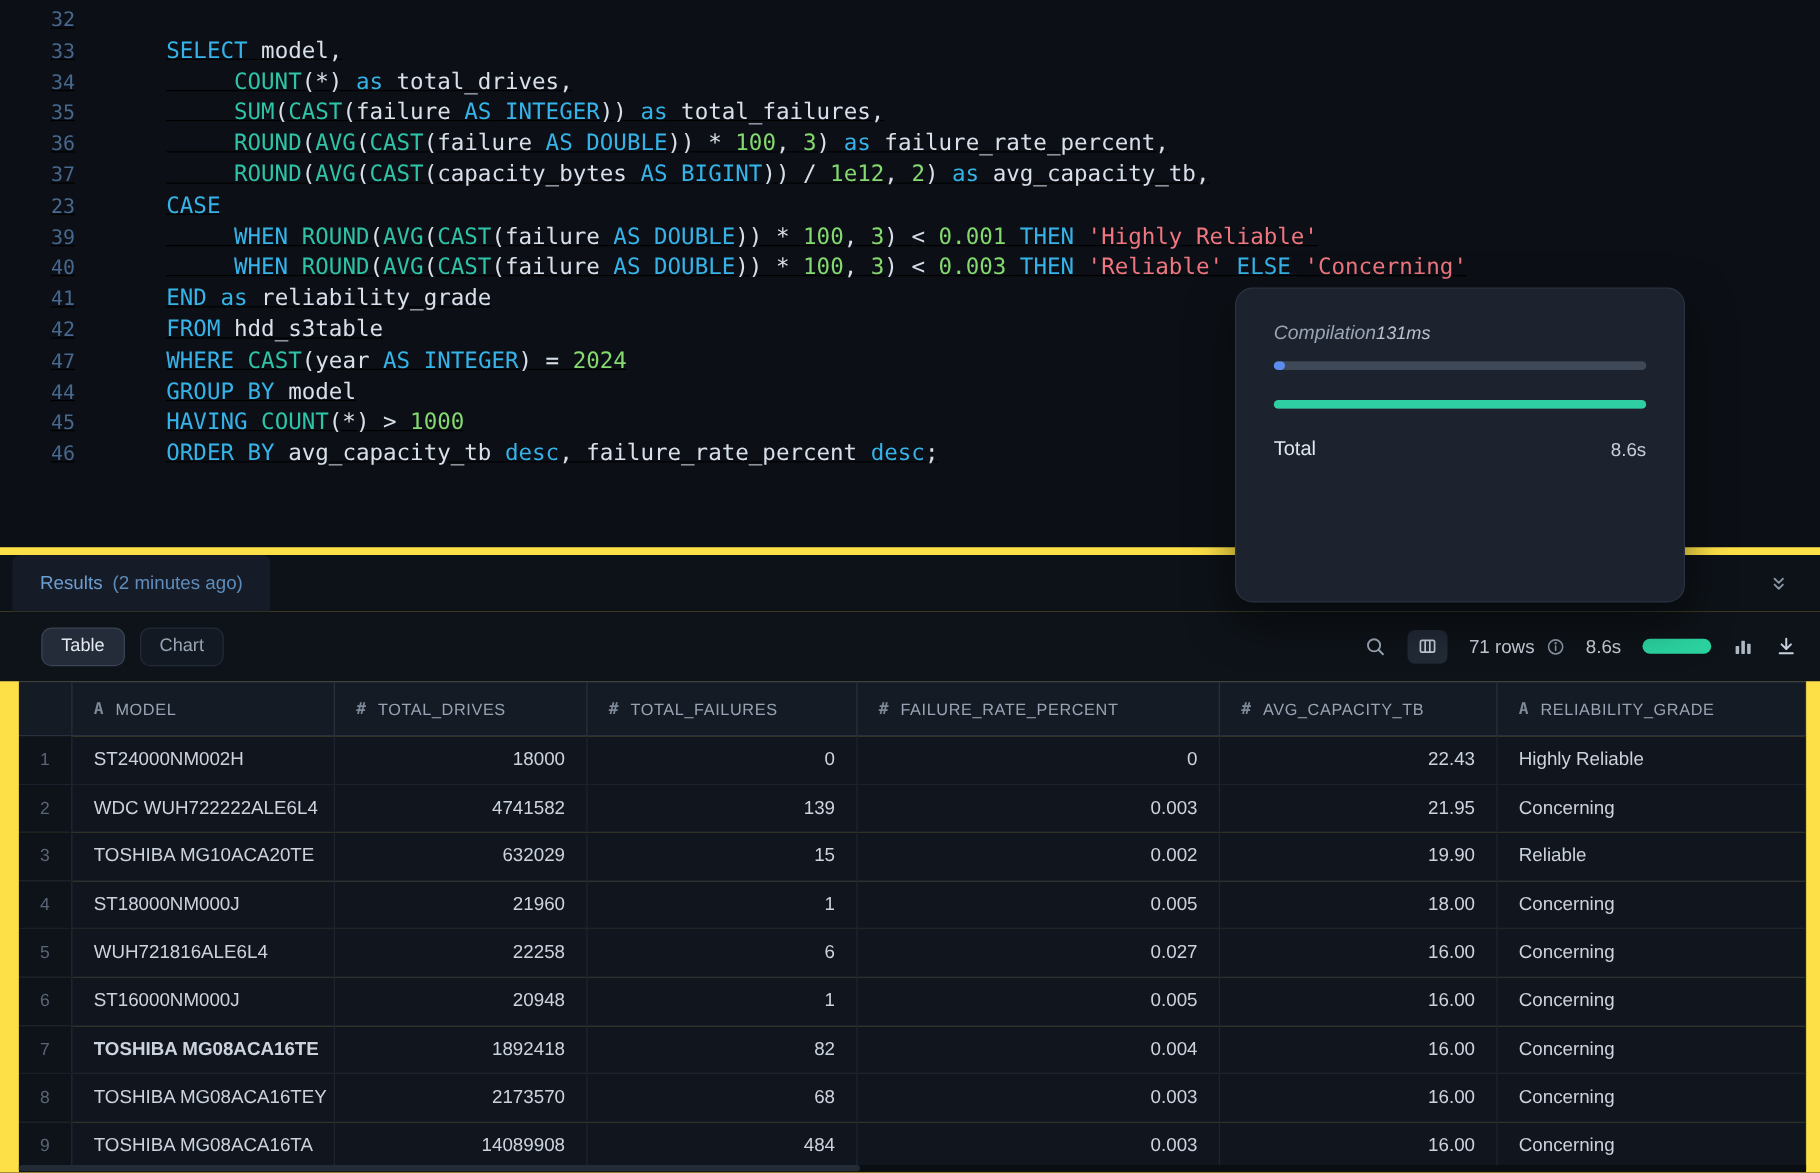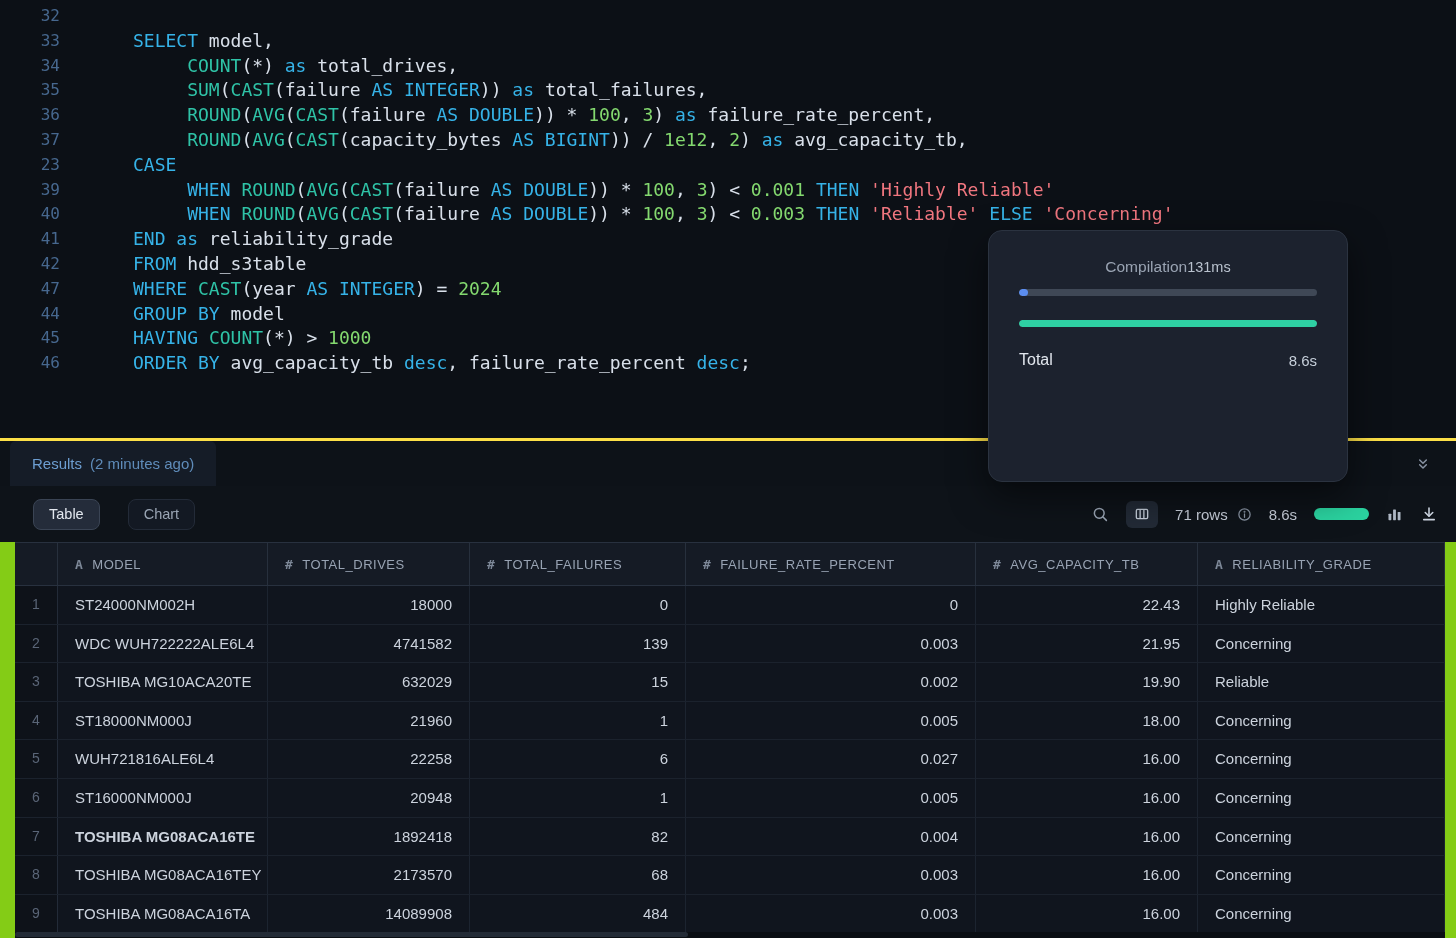--- a/index.html
+++ b/index.html
@@ -1,41 +1,41 @@
 <!DOCTYPE html>
 <html><head>
 <meta charset="utf-8">
 <style>
   * { margin:0; padding:0; box-sizing:border-box; }
   html,body { width:1456px; height:938px; overflow:hidden; }
   body { background:#0c1016; font-family:"Liberation Sans", sans-serif; position:relative; }
 
   
-  .editor { position:absolute; top:0; left:0; right:0; height:438px; background:#0c1016; padding-top:4px; }
+  .editor { position:absolute; top:0; left:0; right:0; height:438px; background:#0c1016; padding-top:4px;text-decoration:underline; }
   .line { display:flex; height:24.8px; line-height:24.8px;
           font-family:"DejaVu Sans Mono", monospace; font-size:18px; }
   .ln   { width:60px; text-align:right; color:#47688f; font-size:16px; flex:0 0 60px; }
   .code { margin-left:73px; white-space:pre; color:#d9e0ea; }
   .tk-k { color:#36b3e8; }
   .tk-f { color:#2fc3a7; }
   .tk-n { color:#84d96f; }
   .tk-s { color:#f0767f; }
   .tk-t { color:#d9e0ea; }
 
   
-  .results { position:absolute; top:438px; left:0; right:0; bottom:0; background:#84cc16; border-top:3px solid #fde047; }
+  .results { position:absolute; top:438px; left:0; right:0; bottom:0; background:#fde047; border-top:6px solid #fde047; }
   .results-header { height:45px; position:relative; background:#0d1218; }
   .results-tab { position:absolute; left:10px; top:0; height:45px; display:flex; align-items:center;
                  gap:8px; padding:0 22px; background:#151c27; border-radius:6px 6px 0 0;
                  color:#6d9ed2; font-size:15px; cursor:pointer; }
   .results-tab .tab-time { color:#5f8cba; }
   .collapse-btn { position:absolute; right:20px; top:10px; width:26px; height:26px; display:flex;
                   align-items:center; justify-content:center; cursor:pointer; border-radius:6px; }
 
-  .toolbar { height:56px; display:flex; align-items:center; padding:0 18px 0 33px; background:#0e1319;gap:16px; }
+  .toolbar { height:56px; display:flex; align-items:center; padding:0 18px 0 33px; background:#0e1319; }
   .vbtn { height:31px; padding:0 15px; border-radius:8px; font-size:14.5px; cursor:pointer;
           font-family:"Liberation Sans", sans-serif; margin-right:12px; }
   .vbtn.active   { background:#242c3a; border:1px solid #3a4454; color:#e3e8ef; }
   .vbtn.inactive { background:#131923; border:1px solid #232b38; color:#9aa5b4; }
   .tb-right { margin-left:auto; display:flex; align-items:center; gap:17px; }
   .icon-btn { display:flex; align-items:center; justify-content:center; cursor:pointer; }
   .cols-btn { width:32px; height:27px; background:#222a36; border-radius:6px; }
   .rows-count, .tb-duration { color:#c6cdd8; font-size:15px; }
   .duration-pill { width:55px; height:12px; border-radius:6px; }
 
@@ -52,21 +52,21 @@
   .g-cell.num { text-align:right; }
   .gh-cell.first { background:#151b25; border-right:1px solid #27303d; }
   .hscroll { position:absolute; bottom:0; left:0; right:0; height:6px; background:#0a0e13; }
   .hthumb  { position:absolute; left:0; bottom:1px; width:673px; height:5px; background:#232b36; border-radius:3px; }
 
   
   .popover { position:absolute; left:988px; top:230px; width:360px; height:252px; background:#1c222e;
              border:1px solid #2b3340; border-radius:14px; box-shadow:0 14px 36px rgba(0,0,0,0.5);
              padding:26px 30px; z-index:20; }
   .qd-title { font-size:17px; color:#e9edf3; font-weight:500; margin-bottom:22px; }
-  .qd-row { display:flex; justify-content:center; align-items:center; height:20px; }
+  .qd-row { display:flex; justify-content:flex-start; align-items:center; height:20px;font-style:italic; }
   .qd-label { color:#9aa4b3; font-size:15.5px; }
   .qd-value { color:#b9c2ce; font-size:14.5px; }
   .qd-bar { margin:12px 0 24px; height:7px; border-radius:4px; background:#3f4856; overflow:hidden; }
   .qd-fill { height:100%; border-radius:4px; }
   .qd-total { display:flex; justify-content:space-between; align-items:center; margin-top:0; }
   .qd-total .qd-label { color:#e2e7ee; font-size:16px; }
   .qd-total .qd-value { color:#c6cfda; font-size:15px; }
 </style>
 </head>
 <body>

